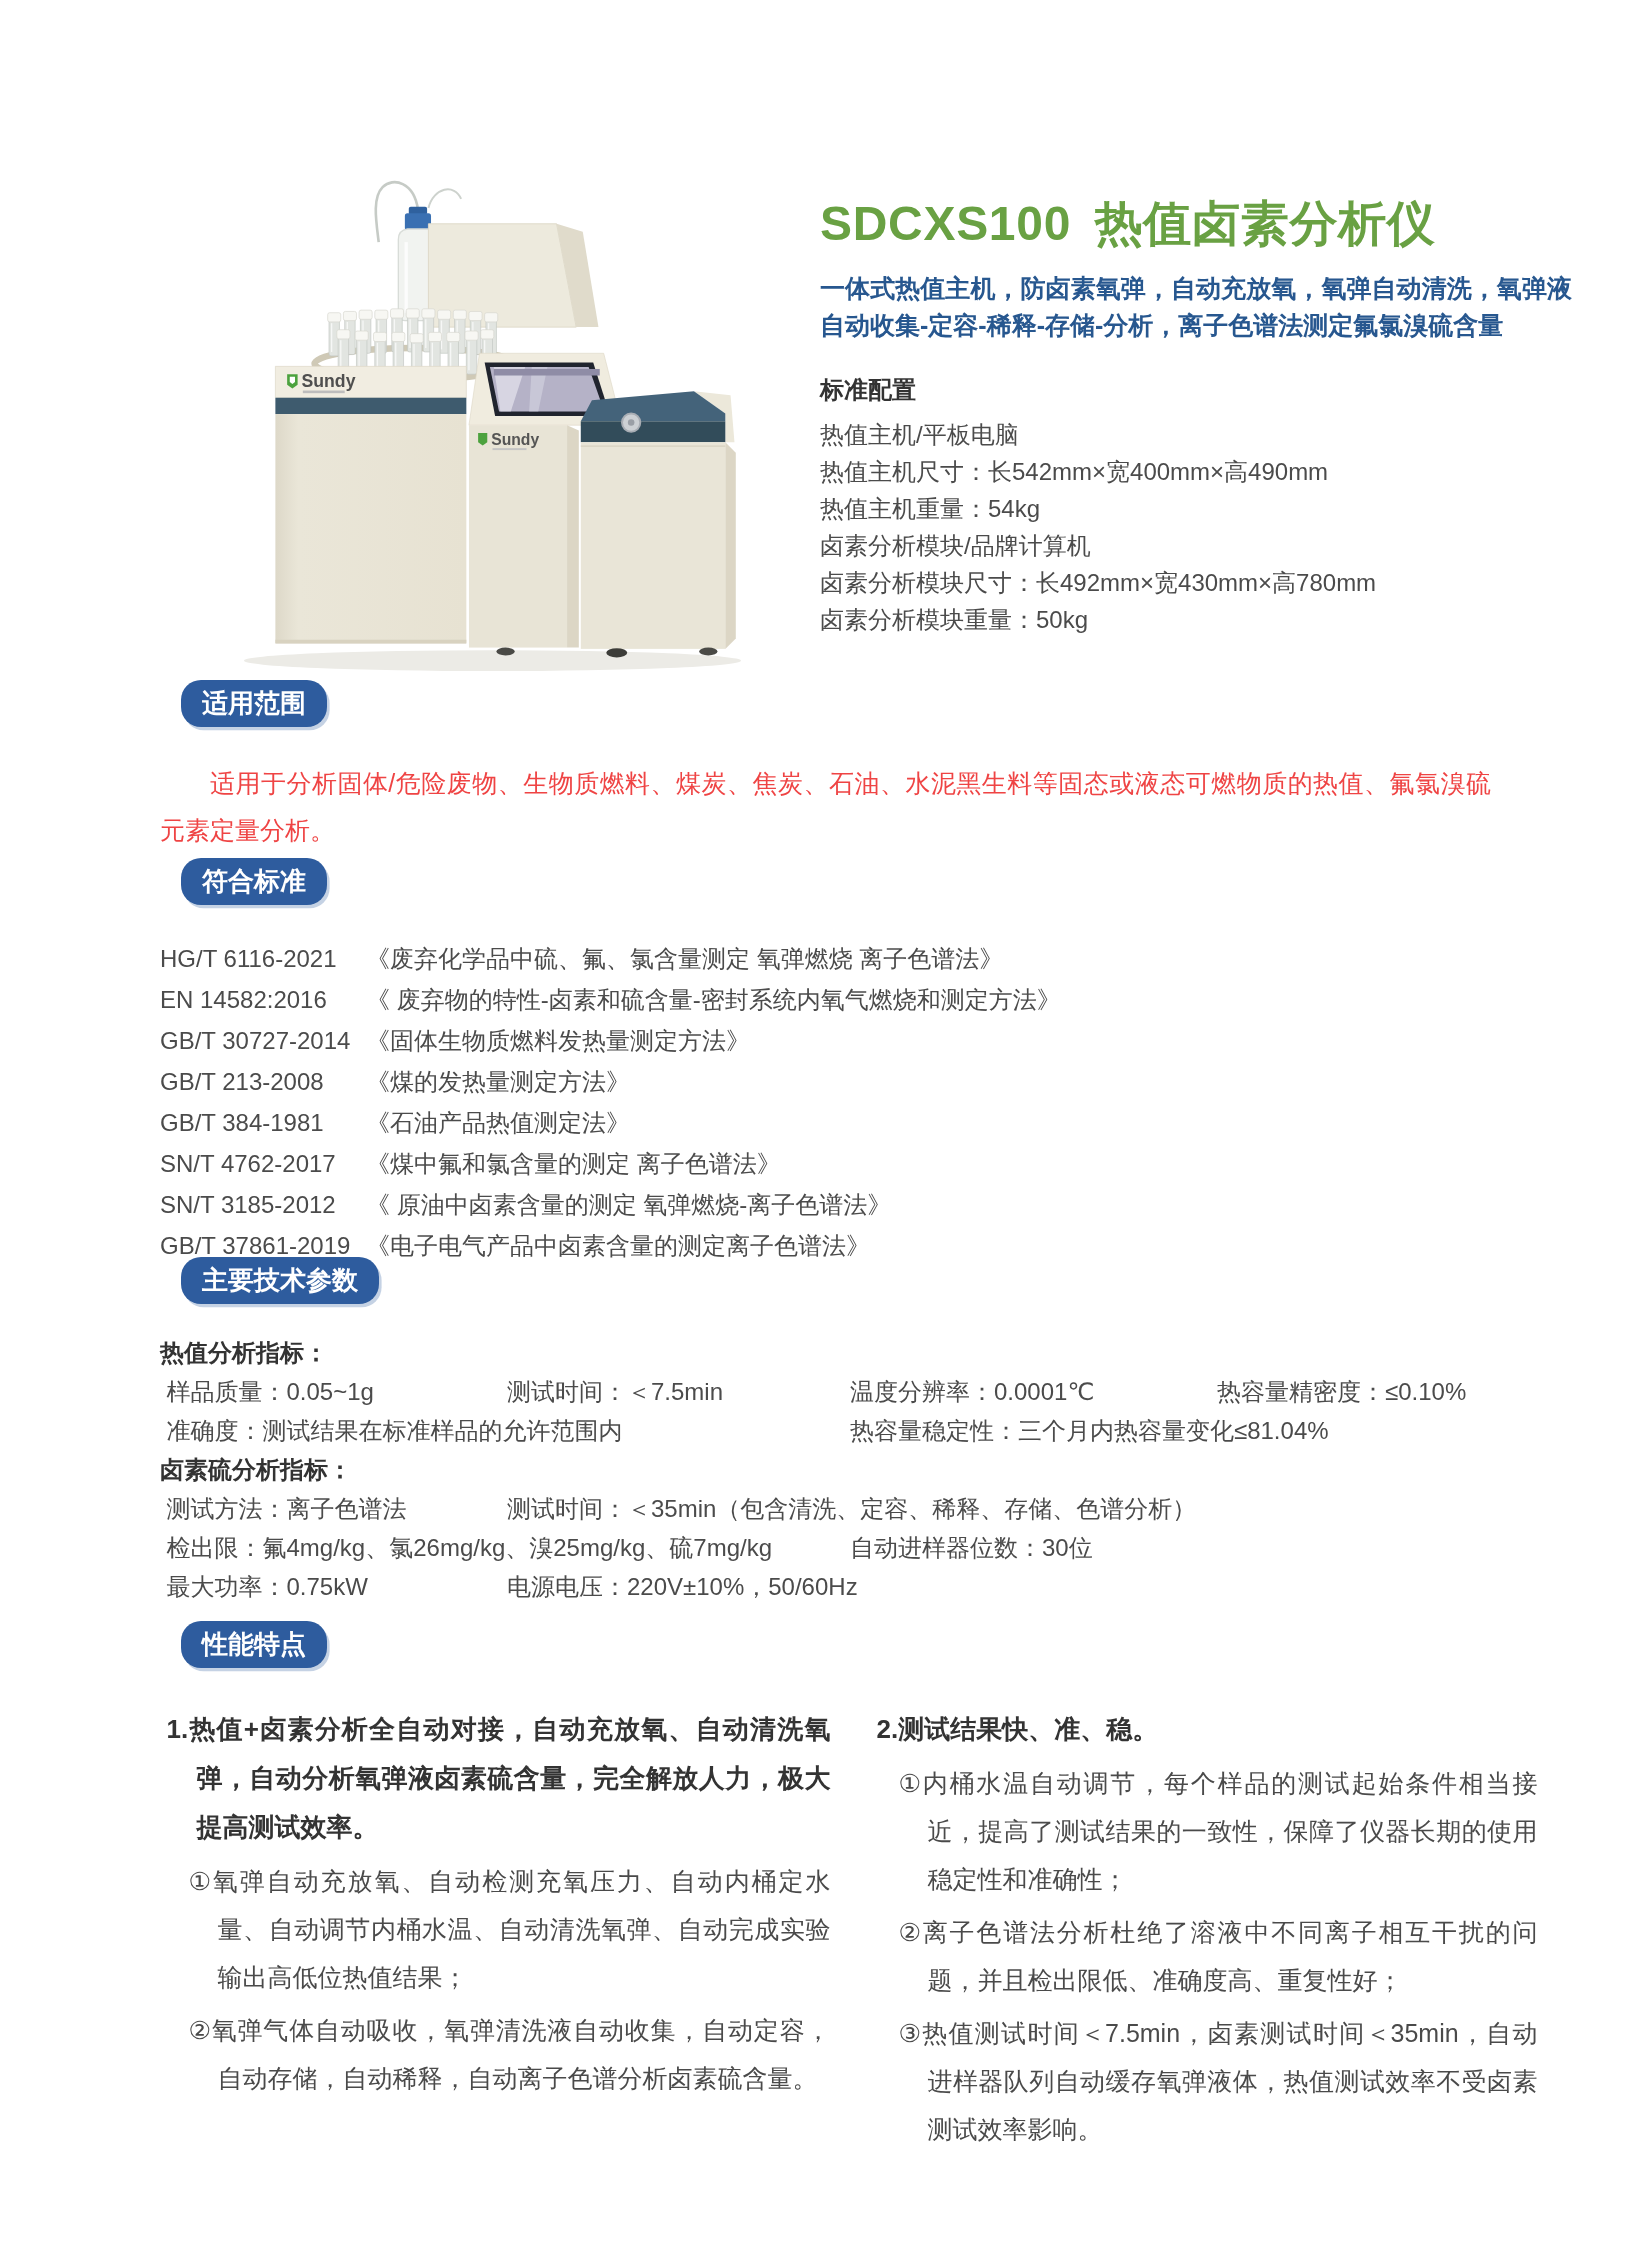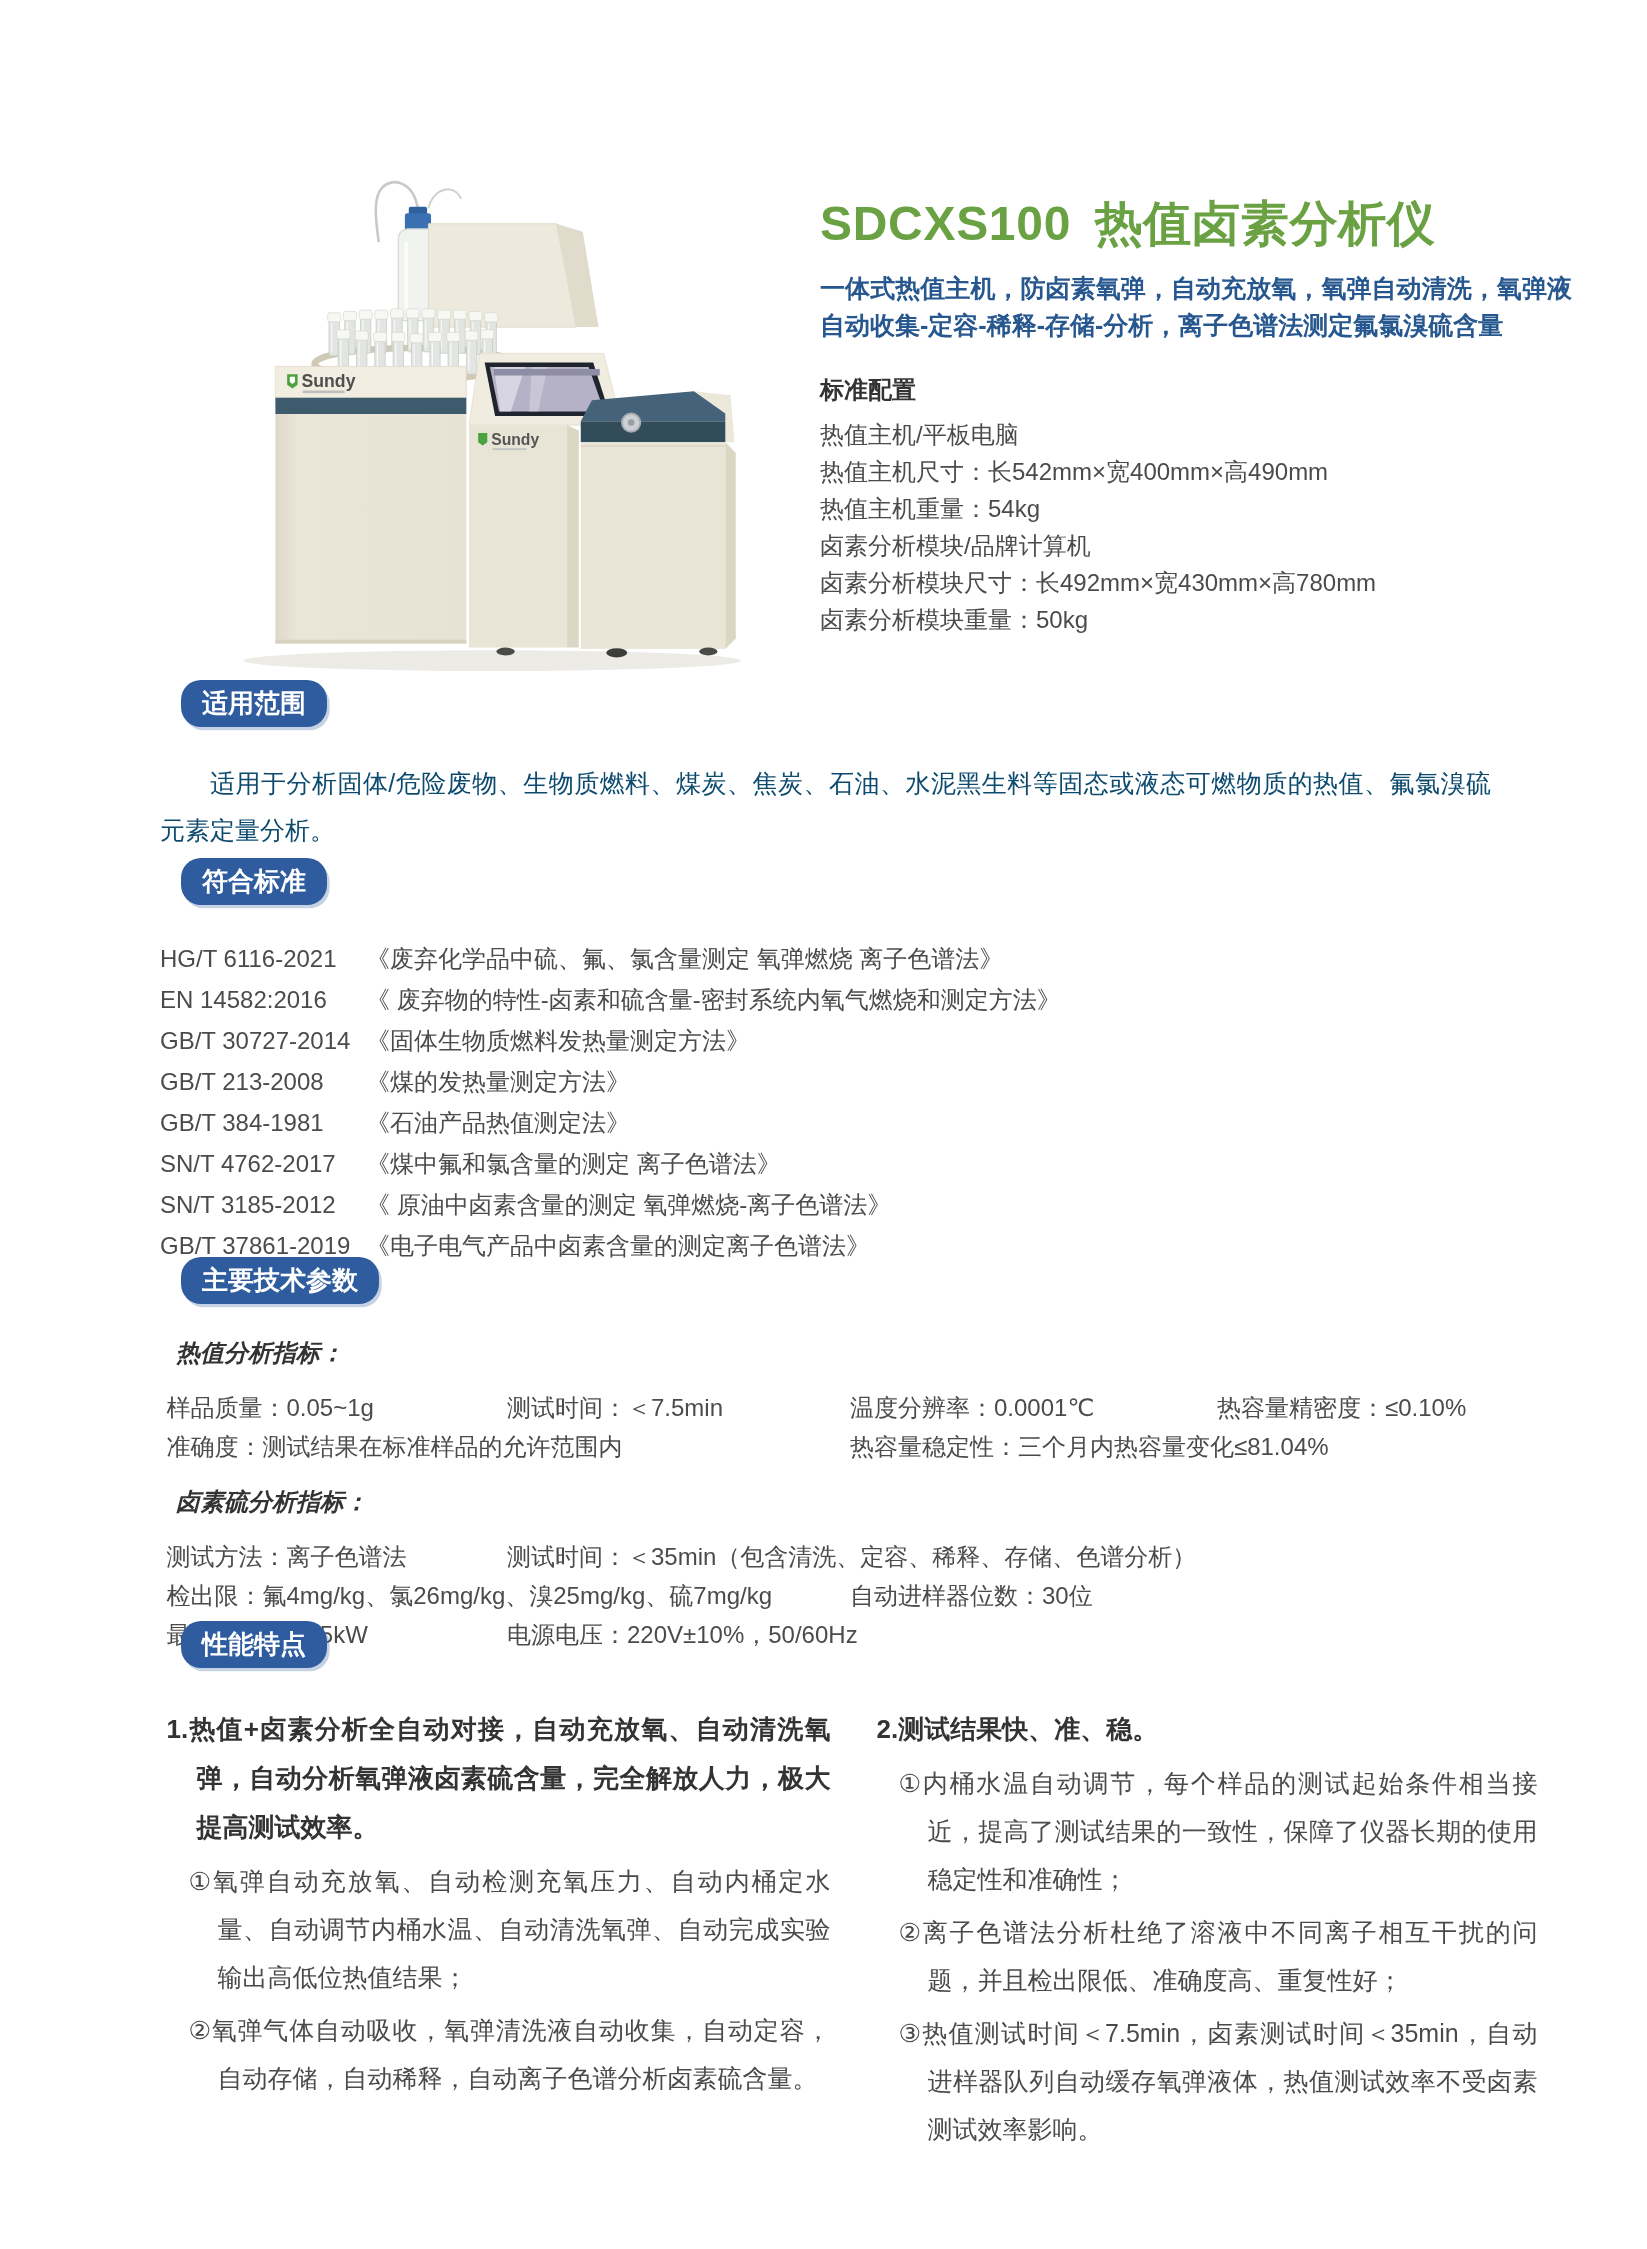--- a/index.html
+++ b/index.html
@@ -17,29 +17,29 @@
   .config h2{margin:0 0 7.9px;font-size:24px;line-height:37px;font-weight:bold;color:#333333;}
   .config p{margin:0;font-size:24px;line-height:37px;color:#4b4b4b;}
   
   .sec{position:absolute;left:160px;width:1331px;}
   .badge{
     display:inline-block;margin-left:21px;background:#2e5c9e;color:#ffffff;
     font-size:26px;font-weight:bold;line-height:1;padding:9.8px 21px 11px;
     border-radius:20px;box-shadow:2.6px 3.3px 0 rgba(46,92,158,0.28);
   }
   #scope{top:680px;}
-  .scope-text{margin:33px 0 0;font-size:25px;line-height:47px;color:#0c4a6e;text-indent:2em;text-align:justify;}
+  .scope-text{margin:33px 0 0;font-size:25px;line-height:47px;color:#ef4444;text-indent:2em;text-align:justify;}
   #standards{top:858px;}
   .std-list{margin-top:33px;}
   .std-row{display:flex;font-size:24px;line-height:41px;color:#4b4b4b;}
   .std-code{width:206px;flex:none;}
   .std-name{flex:1;}
   #params{top:1257px;}
   .params-body{margin-top:29px;font-size:24px;color:#4b4b4b;}
-  .p-head{margin:16px;font-weight:bold;color:#333333;line-height:39px;font-size:24px;font-style:italic;}
+  .p-head{margin:0;font-weight:bold;color:#333333;line-height:39px;font-size:24px;}
   .p-row{position:relative;height:39px;text-align:center;}
   .p-row span{position:absolute;top:0;line-height:39px;white-space:nowrap;}
   .c0{left:6.5px;}.c1{left:347px;}.c2{left:690px;}.c3{left:1057px;}
   #features{top:1621px;}
   .cols{display:flex;margin-top:37px;}
   .colL{width:664px;margin-left:6.5px;flex:none;}
   .colR{width:661px;margin-left:46px;flex:none;}
   .f-head{margin:0;font-size:26px;font-weight:bold;color:#333333;line-height:49px;padding-left:30px;text-indent:-30px;text-align:justify;}
   .f-item{margin:5.2px 0 0 22px;font-size:25px;line-height:48px;color:#4a4a4a;padding-left:29px;text-indent:-29px;text-align:justify;}
   svg text{font-family:"Liberation Sans","DejaVu Sans",sans-serif;}

